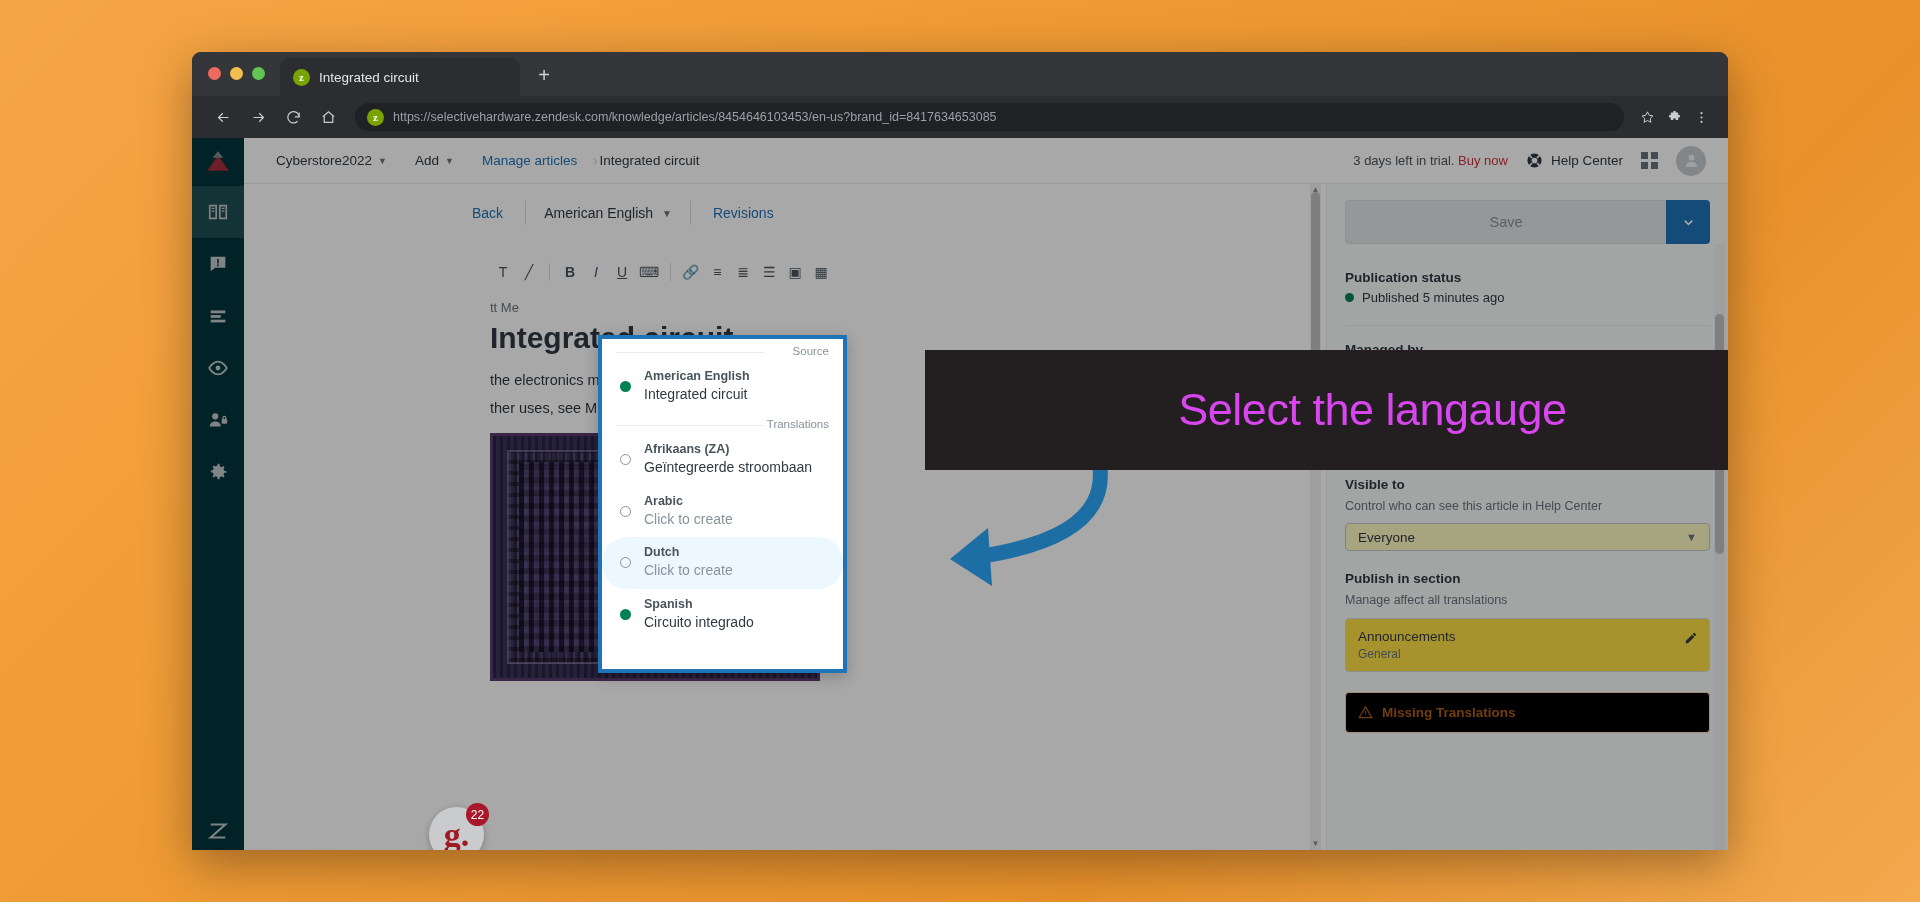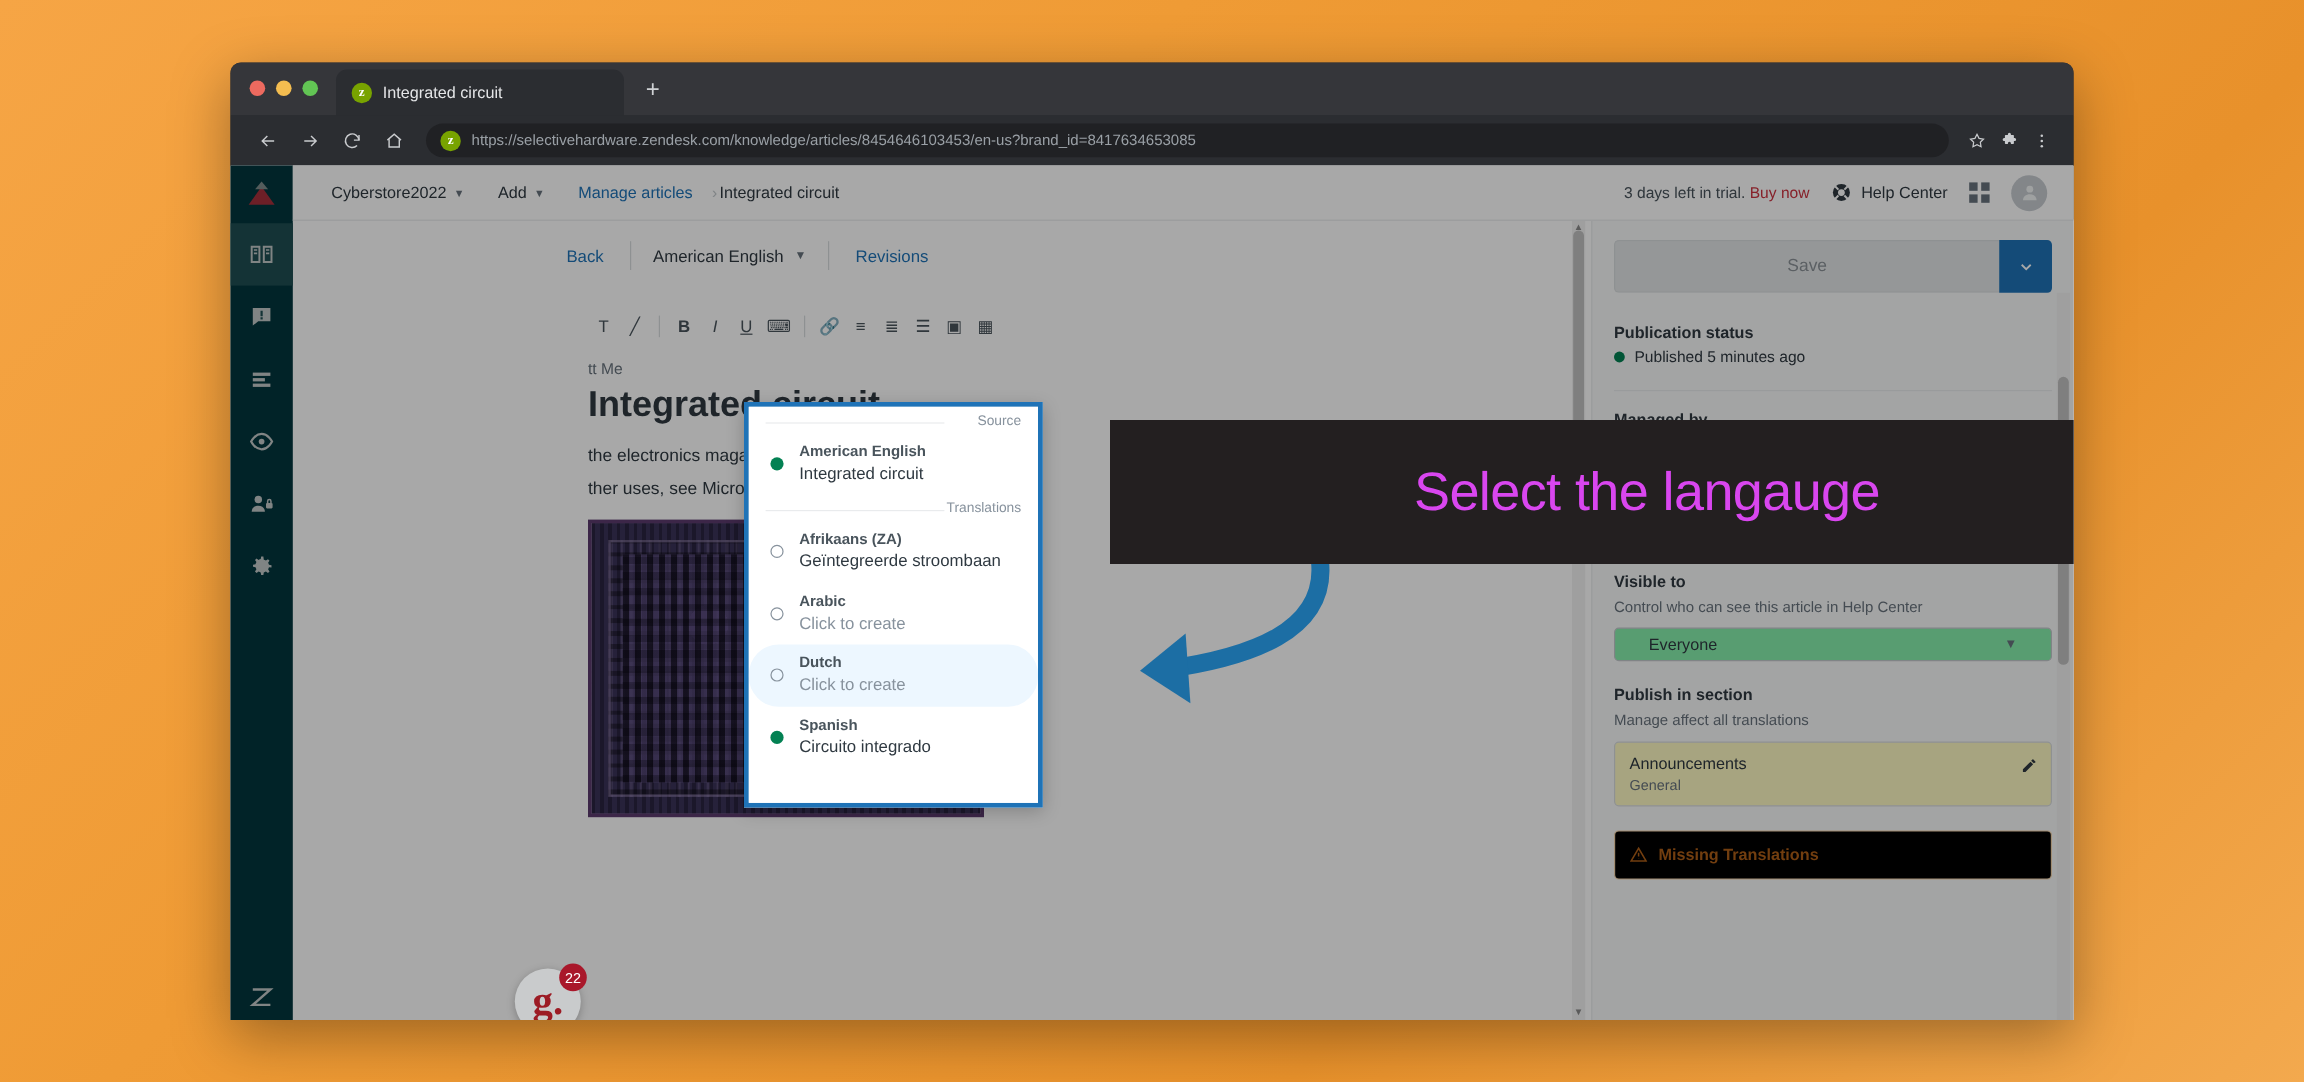--- a/index.html
+++ b/index.html
@@ -254,49 +254,49 @@
     flex: 1; overflow: hidden; padding: 10px 18px 0 18px;
     position: relative;
   }
   .panel-section { margin-bottom: 20px; }
   .panel-h { font-size: 13.5px; font-weight: 700; color: #2f3941; margin-bottom: 5px; }
   .panel-sub { font-size: 12.5px; color: #68737d; line-height: 1.45; margin-bottom: 8px; }
   .pub-status { display:flex; align-items:center; gap:8px; font-size:13px; color:#2f3941; }
   .dot-green { width:9px; height:9px; border-radius:50%; background:#038153; flex:0 0 auto; }
   .panel-divider { height:1px; background:#e9ebed; margin: 16px 0; }
   .sel-box {
-    height: 28px; background:#86efac; border:1px solid #c2c8cc; border-radius:4px;
-    display:flex; align-items:center; padding: 0 28px; font-size:13.5px; color:#2f3941;
+    height: 28px; background:#fef9c3; border:1px solid #c2c8cc; border-radius:4px;
+    display:flex; align-items:center; padding: 0 12px; font-size:13.5px; color:#2f3941;
     cursor:pointer;
   }
   .sel-box .caret { margin-left:auto; color:#68737d; font-size:11px; }
   .panel-link { font-size:12.5px; color:#1f73b7; cursor:pointer; }
   .section-card {
-    background:#fef9c3; border:1px solid #d8dcde; border-radius:4px;
+    background:#fde047; border:1px solid #d8dcde; border-radius:4px;
     padding: 10px 12px; position: relative; cursor: pointer;
   }
   .section-card .name { font-size:13.5px; color:#2f3941; }
   .section-card .cat { font-size:12px; color:#68737d; margin-top:3px; }
   .section-card .pencil { position:absolute; right:11px; top:12px; width:14px; height:14px; }
   #missing-translations {
     background:#000000; border:1px solid #f5d6ad; border-radius:4px;
     padding: 12px; display:flex; align-items:center; gap:9px;
     font-size: 13.5px; font-weight:700; color:#ad5e18;
   }
   #panel-scrollbar {
     position:absolute; right: 3px; top: 60px; bottom: 0; width: 11px; background:#f1f1f1;
   }
   #panel-scrollbar .thumb {
     position:absolute; top:70px; left:1px; width:9px; height:240px; background:#c1c1c1; border-radius:5px;
   }
 
   
   #lang-popup {
     position: absolute; z-index: 100;
-    left: 428px; top: 283px; width: 249px; height: 338px;
+    left: 406px; top: 283px; width: 249px; height: 338px;
     background: #fff;
     border: 4px solid #1f73b7;
     box-shadow: 0 4px 14px rgba(0,0,0,.22);
   }
   #lang-popup-inner {
     position:absolute; inset: 0;
     background:#fff; overflow:hidden;
   }
   .lang-group-label {
     font-size: 11.5px; color: #87929d; text-align: right;

